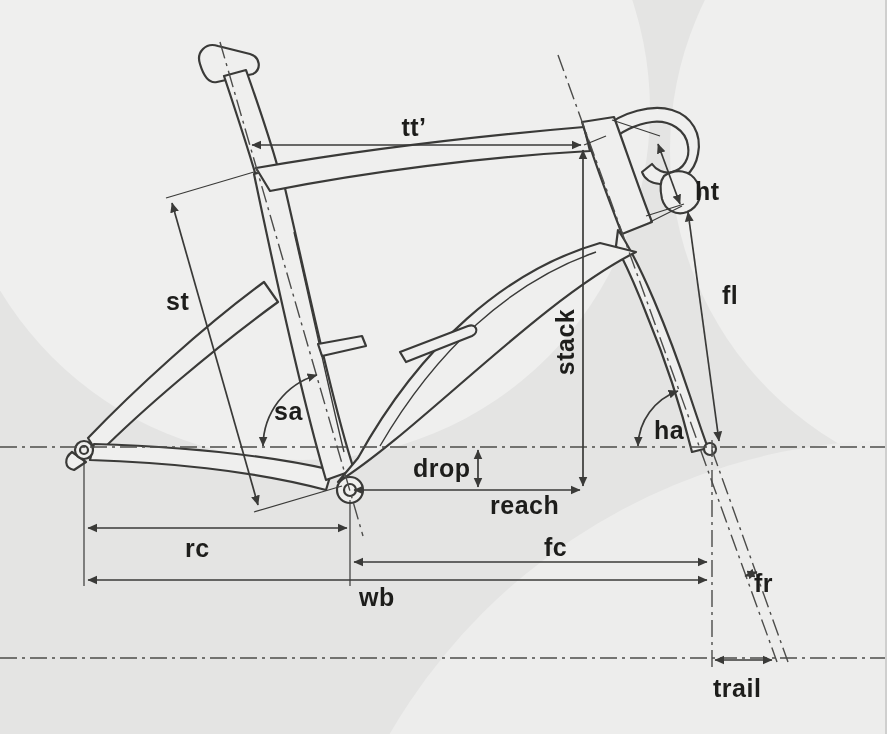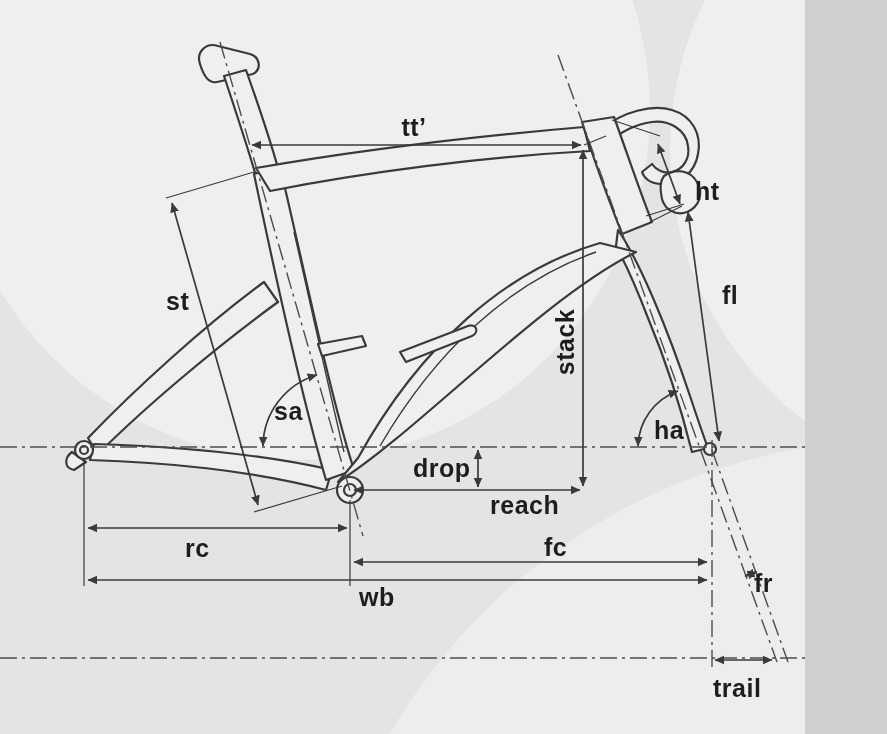--- a/index.html
+++ b/index.html
@@ -1,17 +1,17 @@
 <!DOCTYPE html>
 <html><head>
 <meta charset="utf-8">
 <style>
   html,body{margin:0;padding:0;background:#cfcfce;}
   .stage{
-    position:relative;width:805px;height:734px;overflow:hidden;
+    position:relative;width:885px;height:734px;overflow:hidden;
     background:#e4e4e3;font-family:"Liberation Sans",sans-serif;
   }
   svg{display:block}
   .tube{fill:#efefee;stroke:#3a3a38;stroke-width:2.2;stroke-linejoin:round;stroke-linecap:round}
   .thin{fill:none;stroke:#3a3a38;stroke-width:1.4}
   .axis{fill:none;stroke:#4c4c4a;stroke-width:1.4;stroke-dasharray:17 5 3 5}
   .dim{fill:none;stroke:#3a3a38;stroke-width:1.7}
   .ext{fill:none;stroke:#3a3a38;stroke-width:1.2}
   .lbl{font-family:"Liberation Sans",sans-serif;font-weight:700;font-size:25px;fill:#1d1d1b;letter-spacing:.5px}
 </style>

